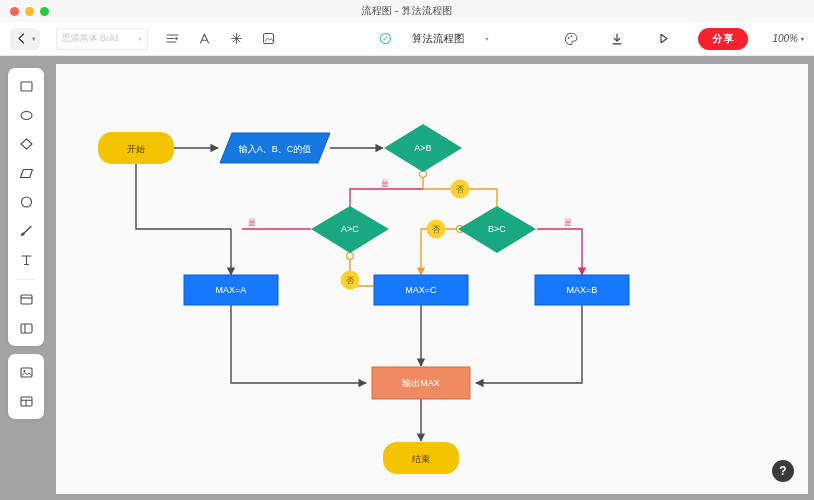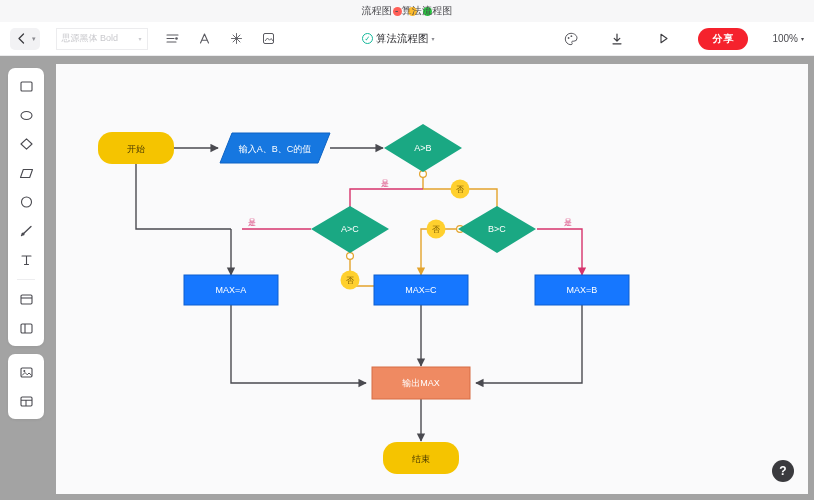--- a/index.html
+++ b/index.html
@@ -15,21 +15,20 @@
     background: #f5f5f7;
     display: flex; flex-direction: column;
   }
 
   
   .titlebar {
     height: 22px; flex: 0 0 22px;
     background: #f7f7f8;
     display: flex; align-items: center;
     position: relative;
-    justify-content: center;
   }
   .traffic { display: flex; gap: 6px; padding-left: 10px; }
   .dot { width: 9px; height: 9px; border-radius: 50%; }
   .dot.red { background: #ff5f57; }
   .dot.yellow { background: #febc2e; }
   .dot.green { background: #28c840; }
   .win-title {
     position: absolute; left: 0; right: 0; text-align: center;
     font-size: 10px; color: #4b4b4f; letter-spacing: .2px;
   }
@@ -60,41 +59,41 @@
     width: 92px; height: 22px;
     border: 1px solid #ececee; border-radius: 0;
     margin-left: 16px;
     display: flex; align-items: center; justify-content: space-between;
     padding: 0 5px;
     font-size: 9px; color: #c9c9cd;
     background: #fff;
   }
   .tb-icons { display: flex; align-items: center; gap: 10px; margin-left: 14px; }
   .doc-tab {
-    position: absolute; left: 362px;
-    display: flex; align-items: center; gap: 3px;
+    position: absolute; left: 380px;
+    display: flex; align-items: center; gap: 21px;
     font-size: 10.5px; color: #2b2b2f;
   }
   .check-circle {
     width: 11px; height: 11px; border-radius: 50%;
     border: 1.3px solid #14b89a;
     display: flex; align-items: center; justify-content: center;
     color: #14b89a; font-size: 7px; line-height: 1;
   }
   .right-group {
     margin-left: auto; display: flex; align-items: center; gap: 24px;
   }
   .share-btn {
     background: #f5222d; color: #fff;
     font-size: 10px; font-weight: bold;
     padding: 4px 14px; border-radius: 13px;
     letter-spacing: 1px;
     border: none; cursor: pointer;
   }
-  .zoom-lvl { font-size: 10px; color: #4a4a4f; display: flex; align-items: center; gap: 3px; }
+  .zoom-lvl { font-size: 10px; color: #4a4a4f; display: flex; align-items: center; gap: 3px; font-style: italic; }
 
   
   .body-area { flex: 1; position: relative; background: #a3a3a3; }
 
   .left-rail {
     position: absolute; left: 8px; top: 12px;
     width: 36px;
     display: flex; flex-direction: column; gap: 8px;
   }
   .rail-panel {

